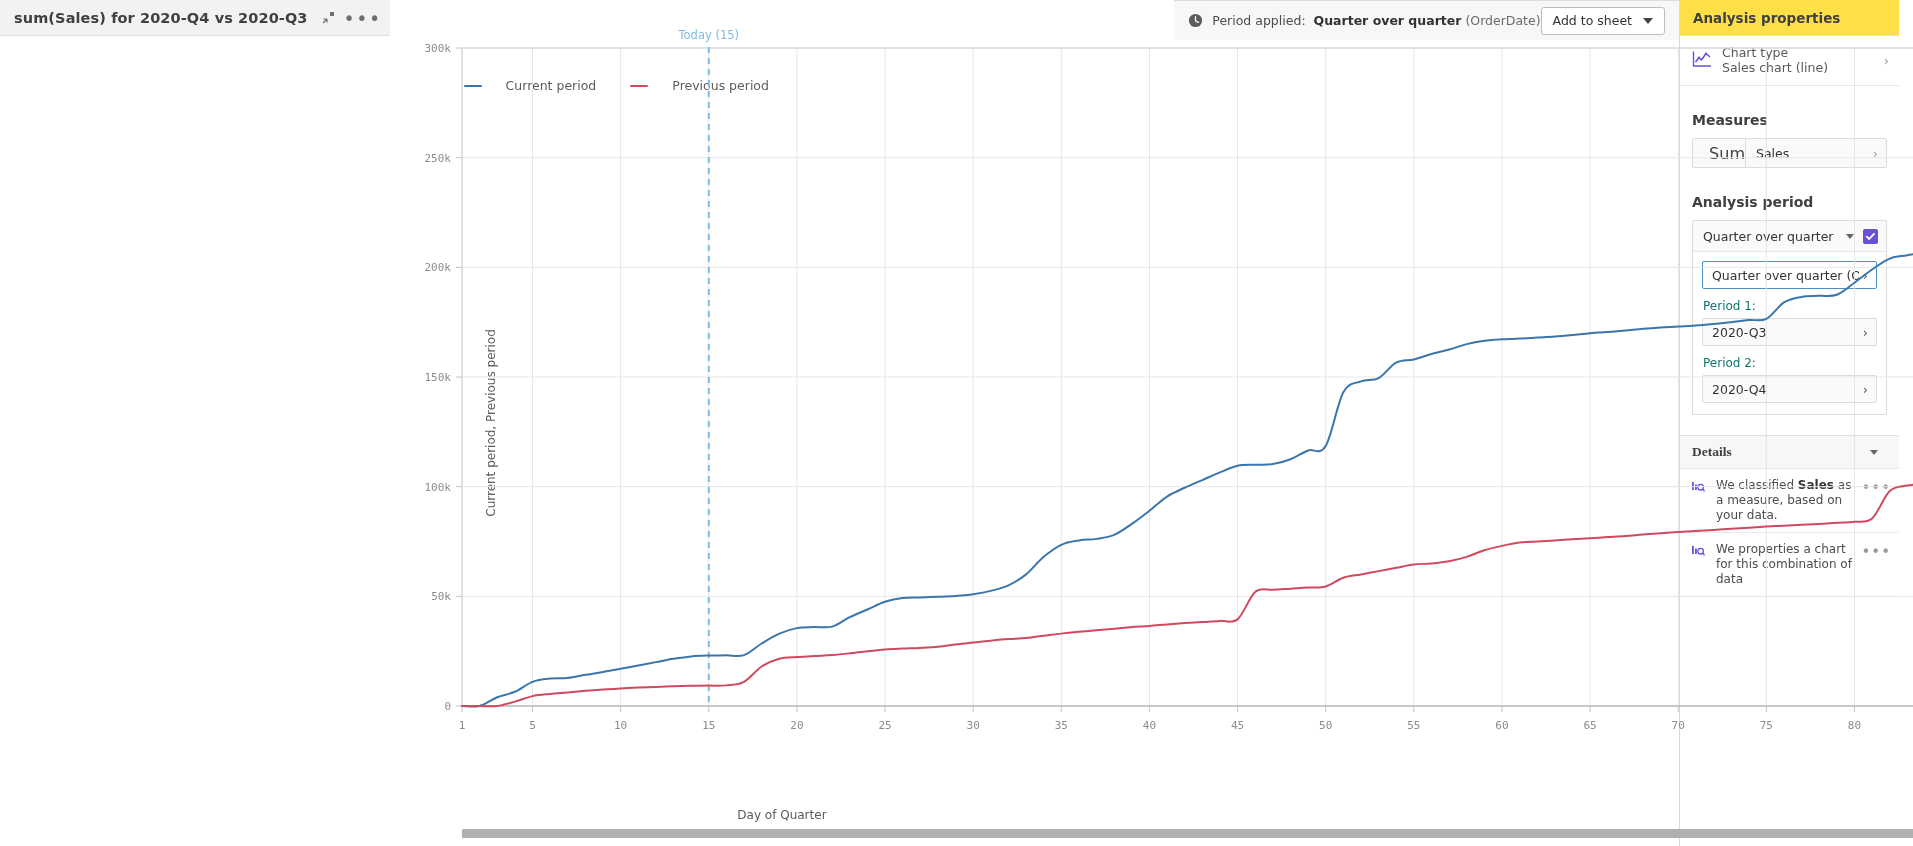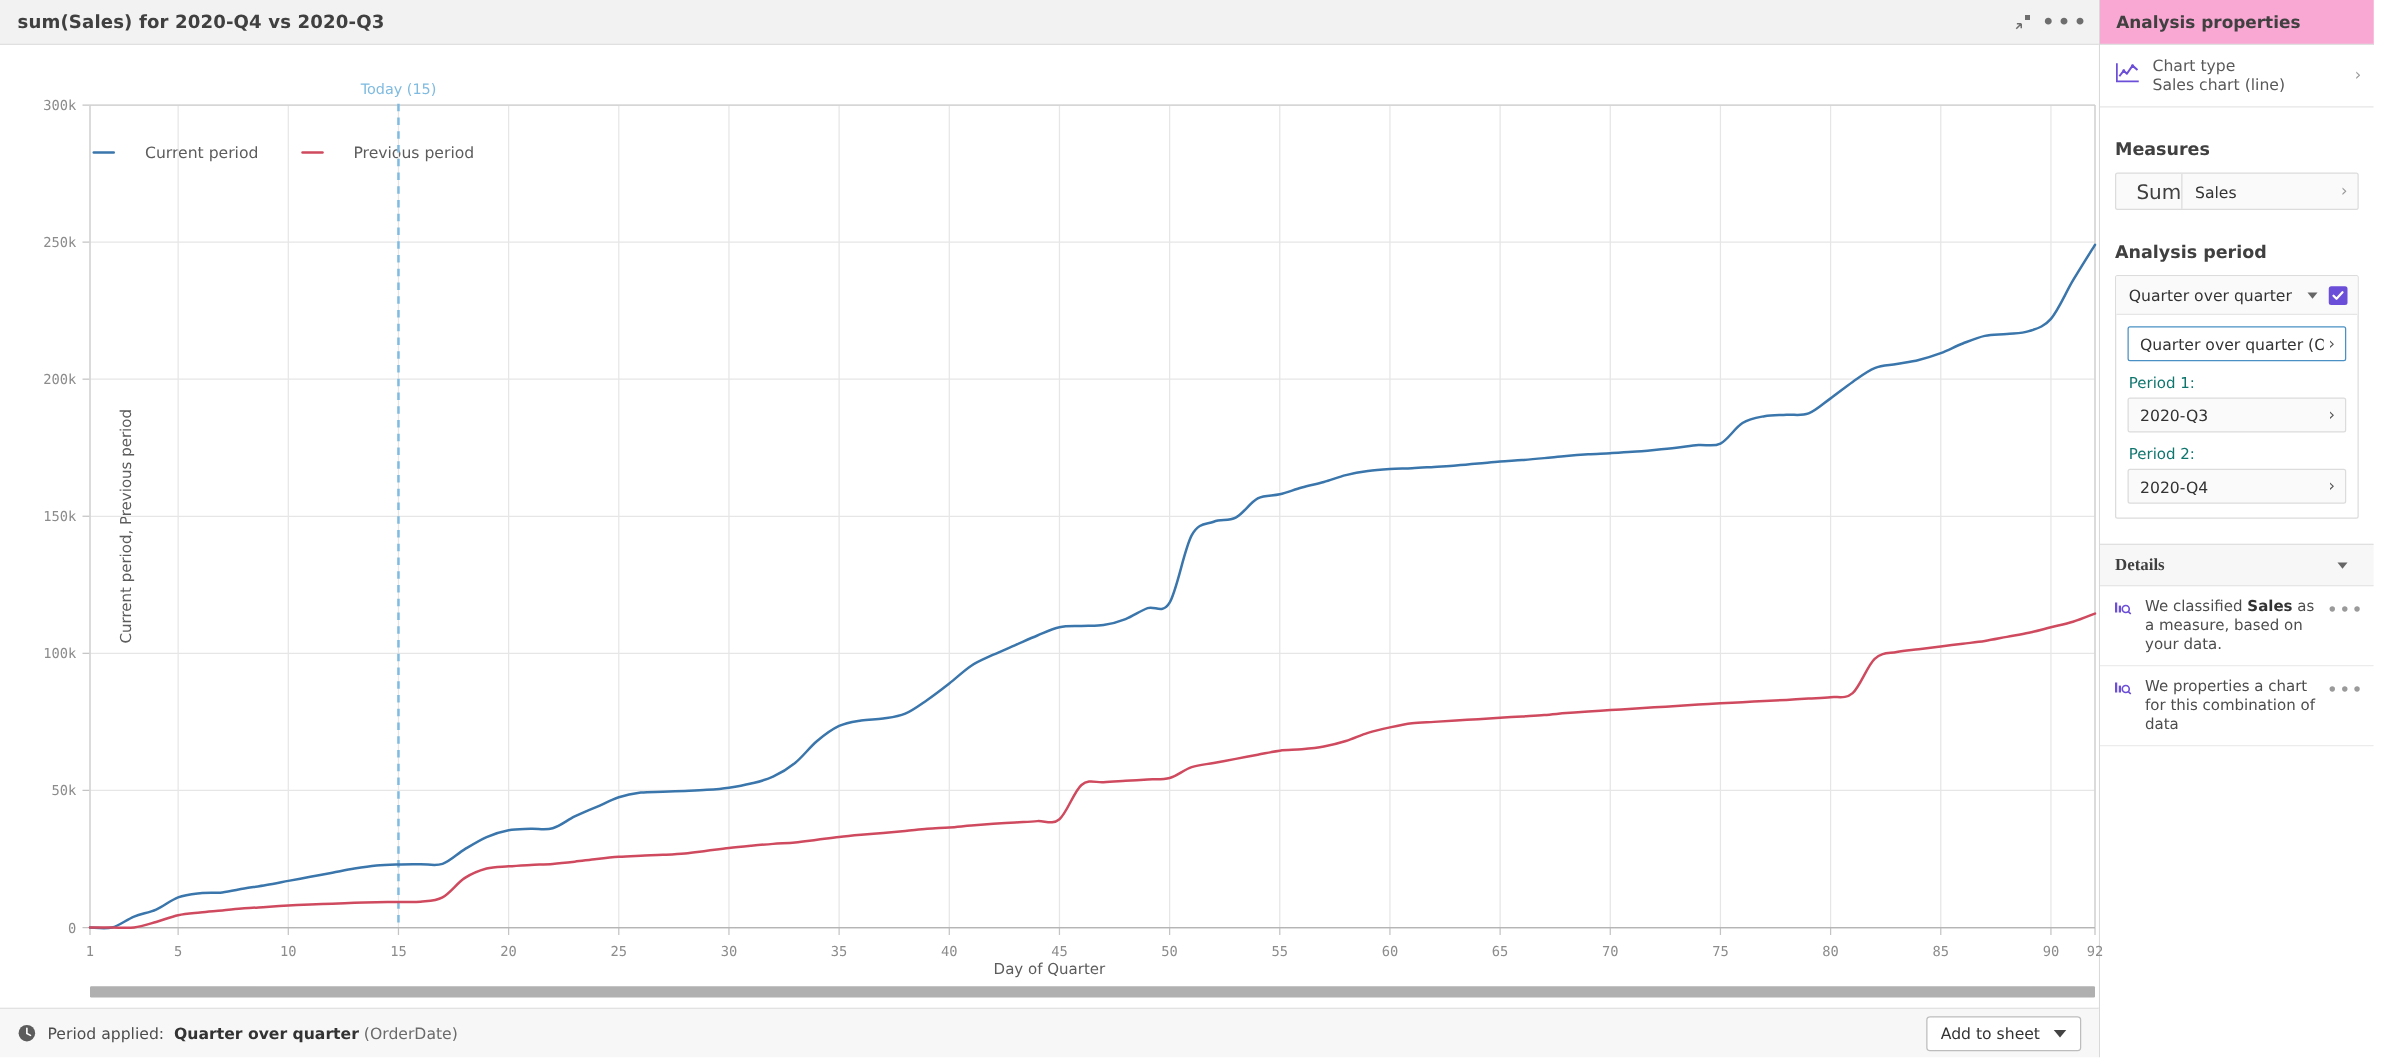--- a/index.html
+++ b/index.html
@@ -4,21 +4,21 @@
 <style>
   html,body{margin:0;padding:0;}
   body{
     width:1913px;height:846px;
     font-family:"DejaVu Sans","Liberation Sans",sans-serif;
     font-size:13px;color:#595959;background:#fff;overflow:hidden;
   }
   .app{display:flex;width:1913px;height:846px;}
 
   
-  .chart-pane{width:1680px;height:846px;position:relative;display:flex;flex-direction:column;border-right:1px solid #d9d9d9;box-sizing:border-box;justify-content:flex-end;}
+  .chart-pane{width:1680px;height:846px;position:relative;display:flex;flex-direction:row;border-right:1px solid #d9d9d9;box-sizing:border-box;justify-content:flex-end;}
 
   .titlebar{
     height:36px;min-height:36px;background:#f2f2f2;border-bottom:1px solid #e0e0e0;
     display:flex;align-items:center;padding:0 14px;box-sizing:border-box;
   }
   .titlebar .title{font-size:14.5px;color:#404040;font-weight:600;letter-spacing:.1px;}
   .titlebar .spacer{flex:1;}
   .tb-icon{width:26px;height:26px;display:flex;align-items:center;justify-content:center;color:#6e6e6e;cursor:pointer;margin-left:8px;}
   .tb-icon svg{display:block;}
   .dots{font-size:19px;line-height:10px;letter-spacing:1.5px;color:#6e6e6e;}
@@ -58,21 +58,21 @@
   .footer .spacer{flex:1;}
   .add-sheet{
     border:1px solid #bdbdbd;background:#fff;border-radius:3px;height:26px;
     display:flex;align-items:center;gap:11px;padding:0 11px;font-size:12.5px;color:#333;cursor:pointer;
   }
   .caret-dn{width:0;height:0;border-left:5px solid transparent;border-right:5px solid transparent;border-top:6px solid #444;}
 
   
   .side{width:219px;height:846px;background:#fff;display:flex;flex-direction:column;box-sizing:border-box;}
   .side-head{
-    height:36px;min-height:36px;background:#f9a8d4;border-bottom:1px solid #e0e0e0;
+    height:36px;min-height:36px;background:#fde047;border-bottom:1px solid #e0e0e0;
     display:flex;align-items:center;padding:0 13px;box-sizing:border-box;
     font-size:13.5px;color:#404040;font-weight:600;
   }
   .side-scroll{flex:1;overflow:hidden;}
 
   .row-charttype{
     display:flex;align-items:center;padding:9px 10px 10px 12px;border-bottom:1px solid #e6e6e6;cursor:pointer;
   }
   .row-charttype .ic{width:22px;flex:0 0 auto;margin-right:8px;}
   .row-charttype .txt{flex:1;line-height:15px;}

